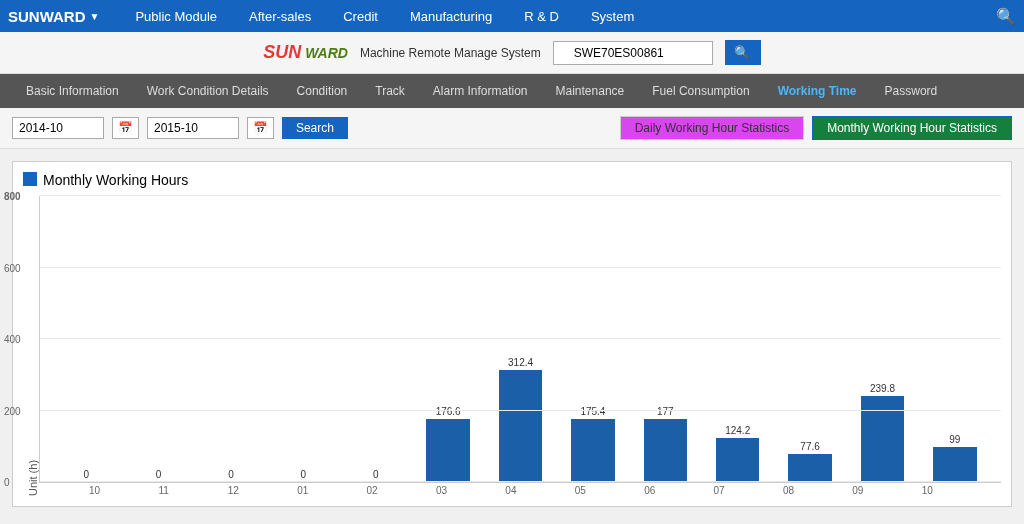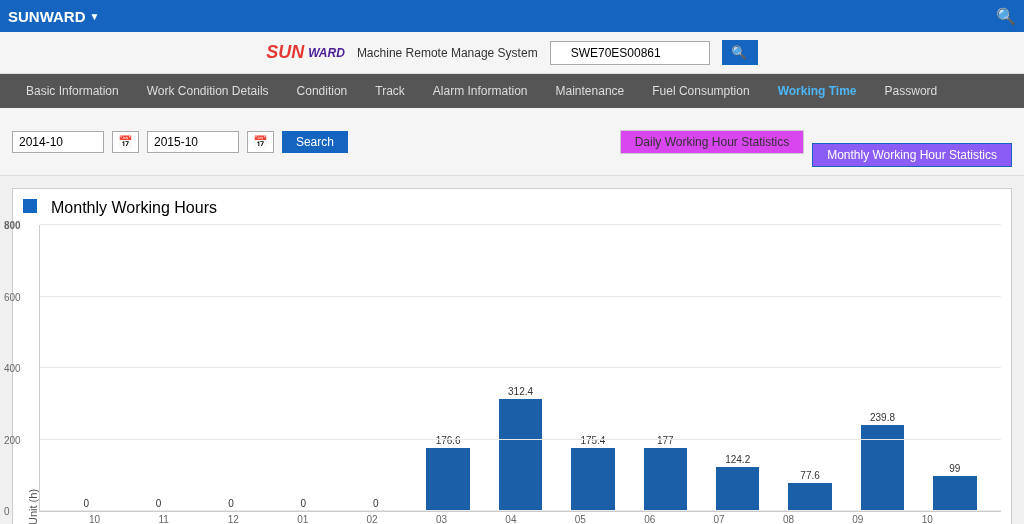--- a/index.html
+++ b/index.html
@@ -50,21 +50,21 @@
       padding: 8px 0;
       gap: 12px;
       border-bottom: 1px solid #ddd;
     }
     #machine-bar .sunward-logo {
       display: flex;
       align-items: center;
       gap: 4px;
     }
     #machine-bar .sunward-logo .sun { color: #e53935; font-weight: 900; font-size: 18px; font-style: italic; }
-    #machine-bar .sunward-logo .ward { color: #4c1d95; font-weight: 900; font-size: 12px; font-style: italic; }
+    #machine-bar .sunward-logo .ward { color: #4d7c0f; font-weight: 900; font-size: 14px; font-style: italic; }
     #machine-bar .system-title { color: #333; font-size: 12px; }
     #machine-bar input {
       border: 1px solid #aaa;
       padding: 4px 20px;
       width: 160px;
       font-size: 12px;
     }
     #machine-bar .search-btn {
       background: #1565c0;
       color: white;
@@ -127,38 +127,37 @@
     }
     #tab-bar .tab-btn {
       padding: 4px 14px;
       cursor: pointer;
       font-size: 12px;
       border: 1px solid #ccc;
       background: #d946ef;
       color: #333;
     }
     #tab-bar .tab-btn.active {
-      background: #8b5cf6;
+      background: #15803d;
       color: white;
       border-color: #1565c0;
-      margin-top: 27px;
     }
 
     
     #chart-area {
       margin: 12px;
       background: white;
       border: 1px solid #ccc;
       padding: 10px;
     }
     #chart-legend {
       display: flex;
-      gap: 14px;
+      gap: 6px;
       margin-bottom: 8px;
-      font-size: 16px;
+      font-size: 14px;
     }
     #chart-legend .legend-color {
       width: 14px;
       height: 14px;
       background: #1565c0;
       display: inline-block;
     }
     #chart-container {
       display: flex;
       height: 300px;
@@ -239,20 +238,28 @@
       color: #666;
     }
   </style>
 </head>
 <body>
 
 <div id="top-nav">
   <div class="logo">
     <span>SUNWARD</span>
     <span class="arrow">▼</span>
+  </div>
+  <div class="nav-items">
+    <div class="nav-item">Public Module</div>
+    <div class="nav-item">After-sales</div>
+    <div class="nav-item">Credit</div>
+    <div class="nav-item">Manufacturing</div>
+    <div class="nav-item">R &amp; D</div>
+    <div class="nav-item">System</div>
   </div>
   <div class="search-icon-btn">🔍</div>
 </div>
 
 <div id="machine-bar">
   <div class="sunward-logo">
     <span class="sun">SUN</span>
       <span class="ward">WARD</span>
   </div>
   <span class="system-title">Machine Remote Manage System</span>

